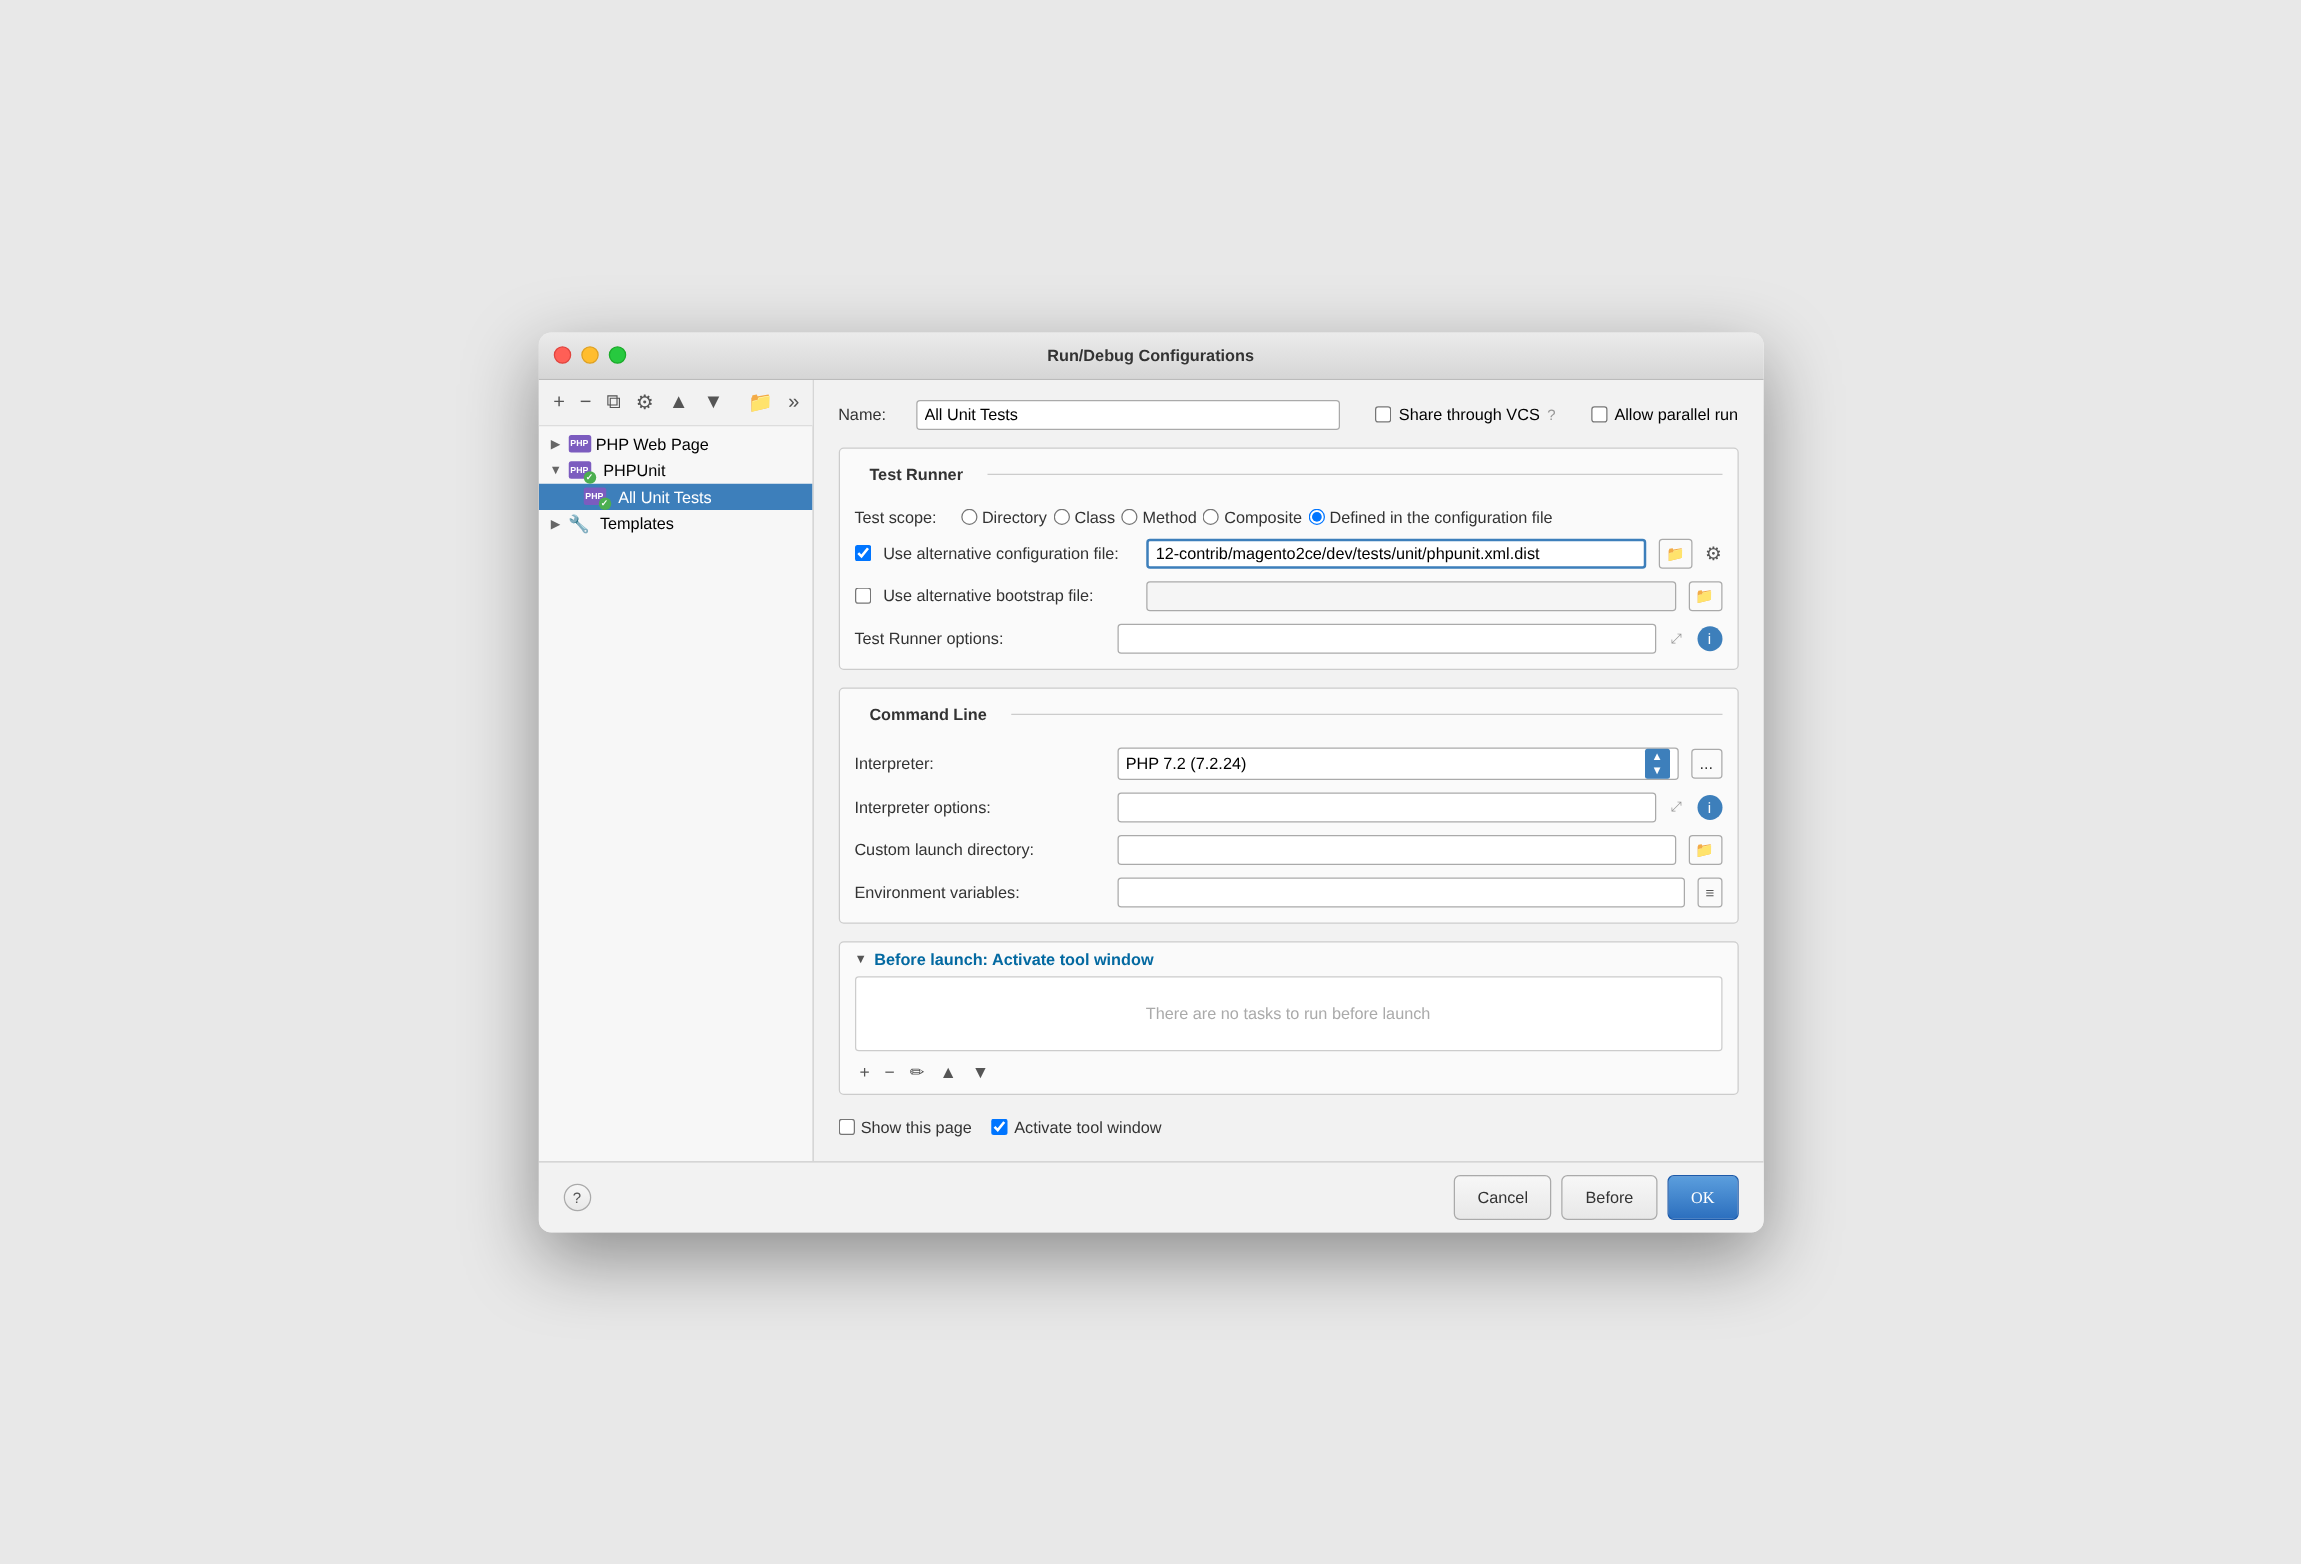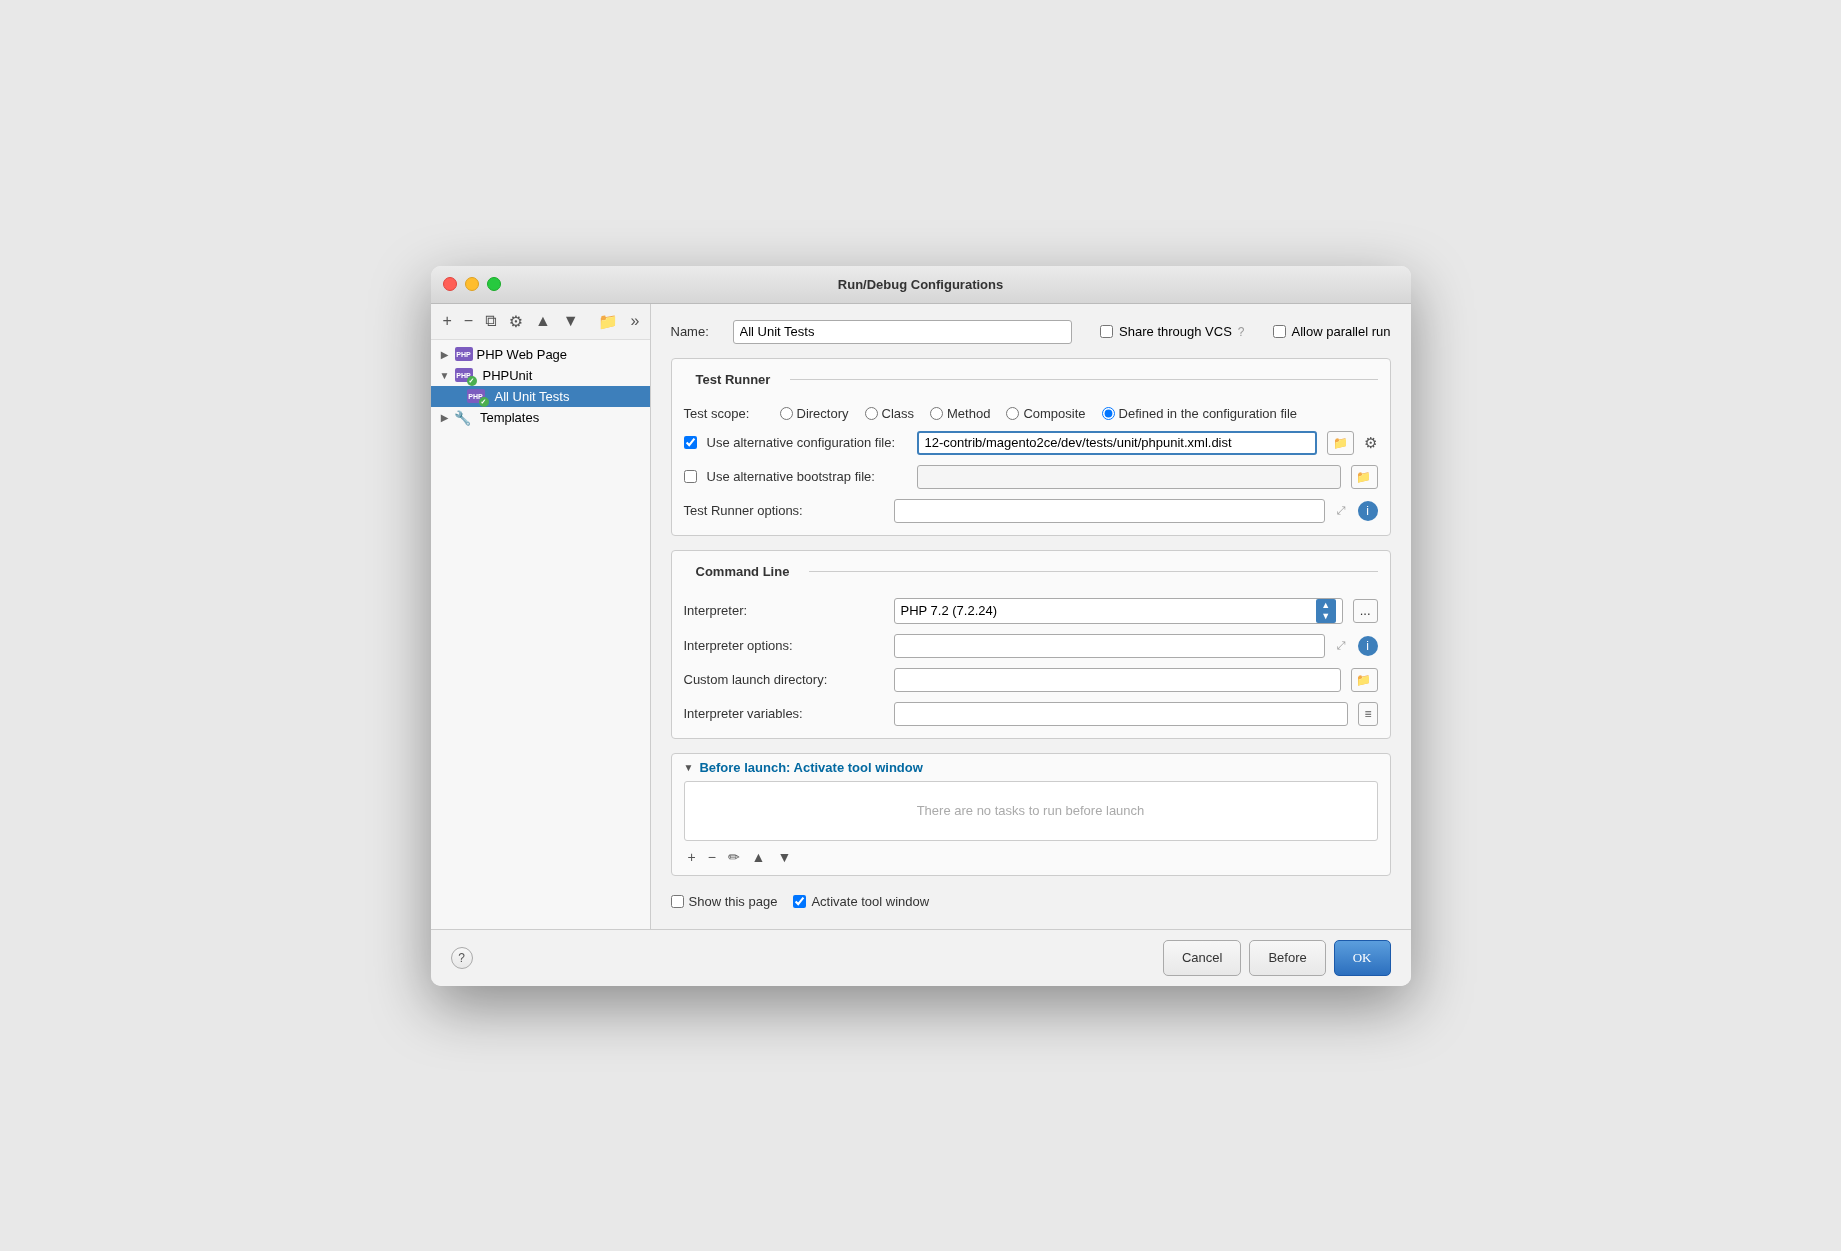--- a/index.html
+++ b/index.html
@@ -203,21 +203,21 @@
       padding: 8px 12px 12px;
       display: flex;
       flex-direction: column;
       gap: 10px;
     }
 
     
     .scope-row {
       display: flex;
       align-items: center;
-      gap: 16px;
+      gap: 5px;
       flex-wrap: wrap;
     }
     .scope-label {
       font-size: 13px;
       color: #333;
       min-width: 80px;
     }
     .radio-group {
       display: flex;
       align-items: center;
@@ -607,21 +607,21 @@
             <button class="icon-btn-round">i</button>
           </div>
 
           <div class="form-row">
             <span class="form-label">Custom launch directory:</span>
             <input class="form-input" type="text" style="">
             <button class="icon-btn">📁</button>
           </div>
 
           <div class="form-row">
-            <span class="form-label">Interpreter variables:</span>
+            <span class="form-label">Environment variables:</span>
             <input class="form-input" type="text" style="">
             <button class="icon-btn">≡</button>
           </div>
 
         </div>
       </div>
 
       <div class="launch-section">
         <div class="launch-header">
           <span class="launch-arrow">▼</span>

